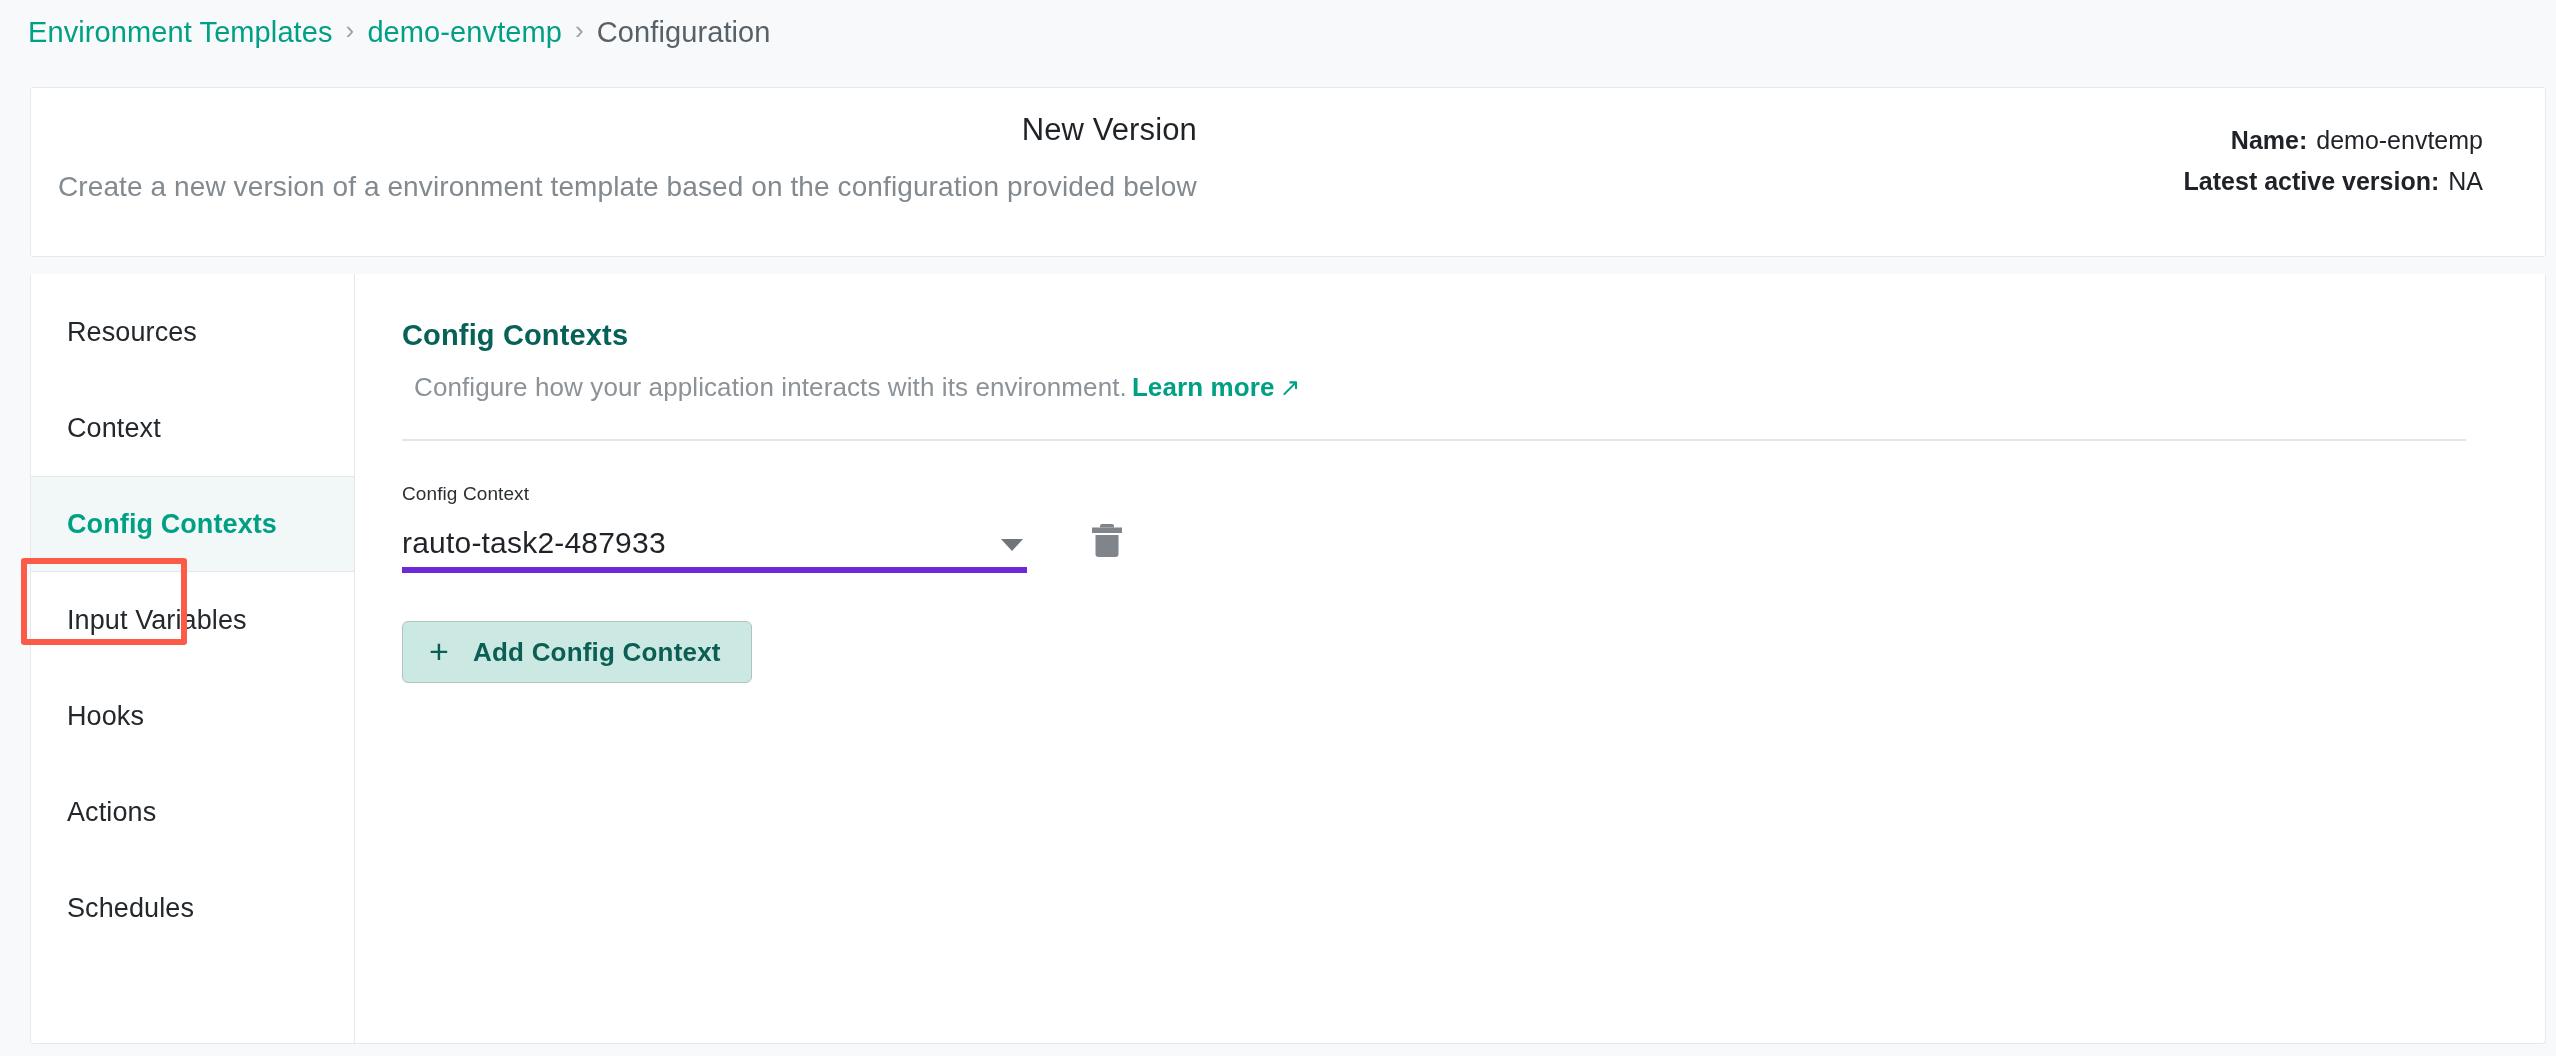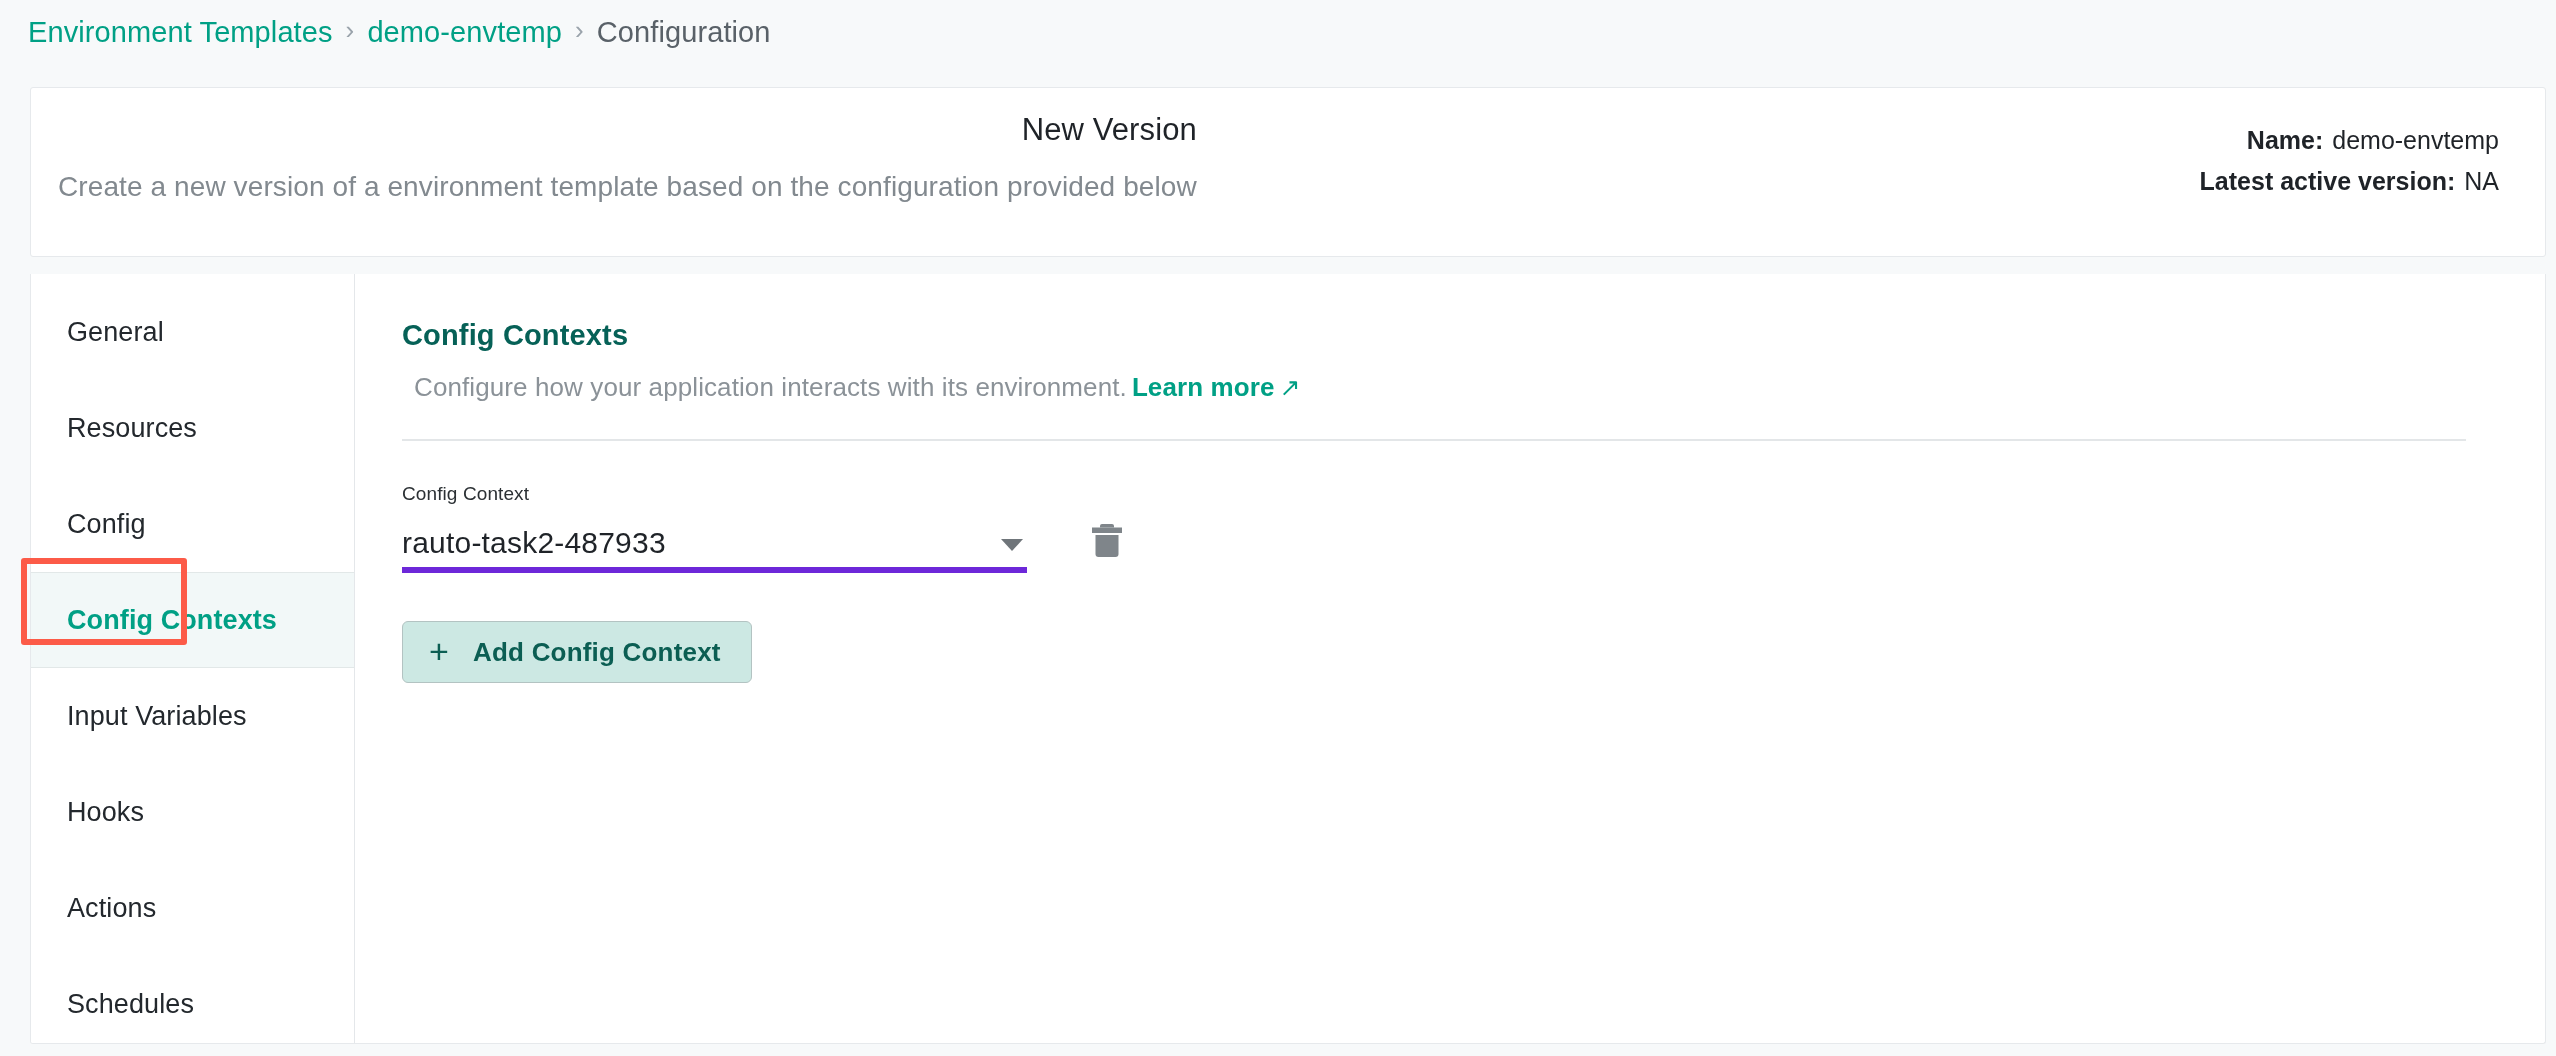--- a/index.html
+++ b/index.html
@@ -75,21 +75,21 @@
   .header-sub {
     margin: 0;
     margin-top: 21px;
     font-size: 28px;
     color: #82898f;
     letter-spacing: 0.1px;
     line-height: 32px;
   }
   .header-right {
     position: absolute;
-    right: 46px;
+    right: 62px;
     top: 32px;
     text-align: right;
     font-size: 25px;
     color: #1f2328;
     line-height: 41px;
   }
   .hr-row { white-space: nowrap; }
   .hr-key { font-weight: 700; }
   .hr-val { font-weight: 400; margin-left: 9px; }
 
@@ -296,23 +296,22 @@
       </div>
       <div class="hr-row">
         <span class="hr-key">Latest active version:</span><span class="hr-val">NA</span>
       </div>
     </div>
   </section>
 
   <section class="main-card">
 
     <aside class="sidebar">
-      <div class="nav-item">General</div>
       <div class="nav-item">Resources</div>
-      <div class="nav-item">Config</div>
+      <div class="nav-item">Context</div>
       <div class="nav-item active">Config Contexts</div>
       <div class="nav-item">Input Variables</div>
       <div class="nav-item">Hooks</div>
       <div class="nav-item">Actions</div>
       <div class="nav-item">Schedules</div>
     </aside>
 
     <div class="content">
       <h2 class="section-title">Config Contexts</h2>
       <p class="section-desc">

